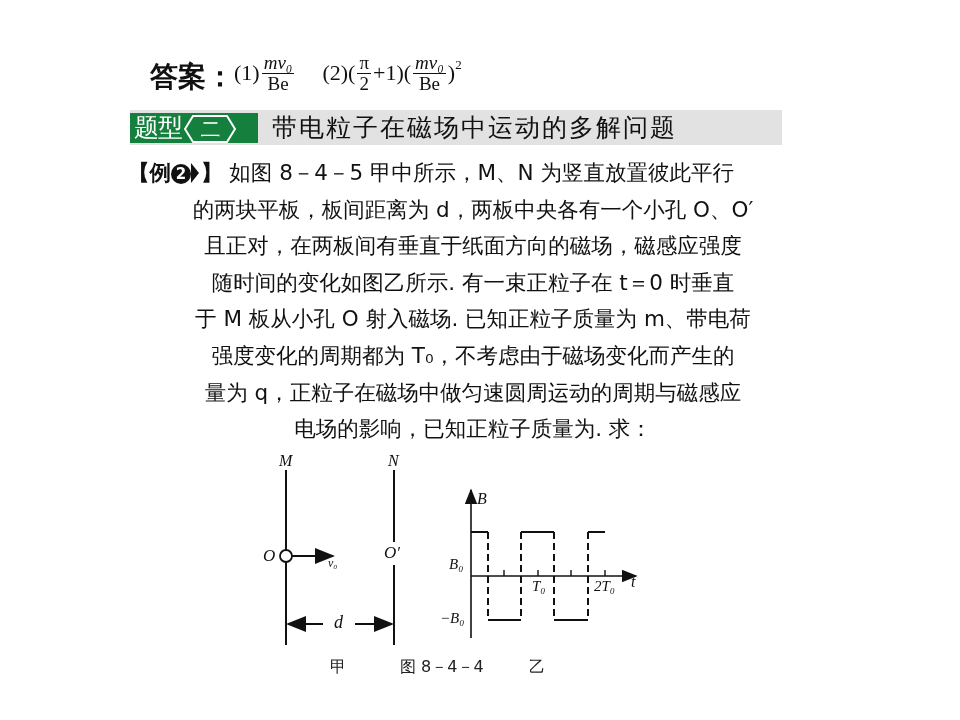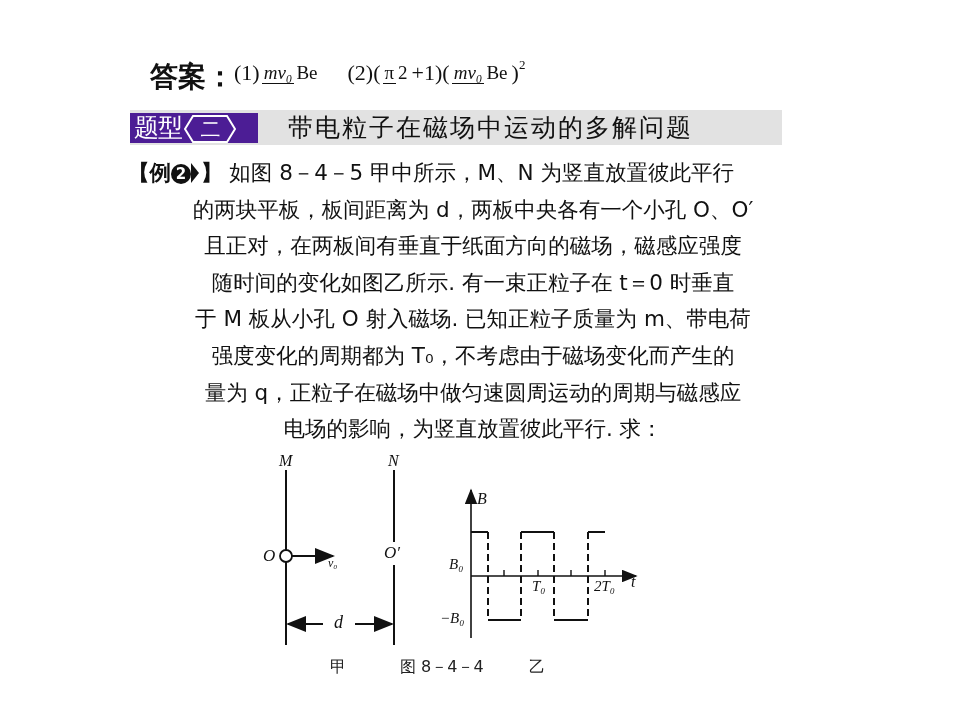--- a/index.html
+++ b/index.html
@@ -7,32 +7,32 @@
     width: 960px; height: 720px; background: #ffffff; position: relative; overflow: hidden;
     font-family: "DejaVu Serif", "Liberation Serif", serif; color: #111;
   }
   .abs { position: absolute; }
   .serif { font-family: "Liberation Serif", "DejaVu Serif", serif; }
   .ital { font-style: italic; }
 
   
   .answer { left: 150px; top: 48px; height: 50px; display: flex; align-items: center; font-size: 22px; white-space: nowrap; }
   .answer .lbl { font-family: "DejaVu Sans", sans-serif; font-weight: bold; font-size: 28px; margin-top: 8px; }
-  .frac { display: inline-flex; flex-direction: row; align-items: center; vertical-align: middle; margin: 0 2px; font-size: 19px; line-height: 20px; }
+  .frac { display: inline-flex; flex-direction: column; align-items: center; vertical-align: middle; margin: 0 2px; font-size: 19px; line-height: 20px; }
   .frac .num { border-bottom: 1.3px solid #111; padding: 0 2px; font-style: italic; }
   .frac .den { padding: 0 2px; }
   .sup { font-size: 13px; vertical-align: super; position: relative; top: -8px; }
 
   
   .heading { left: 130px; top: 110px; width: 652px; height: 35px; background: #e2e2e2; display: flex; align-items: center; }
-  .heading .dark { width: 128px; height: 30px; background: #4c1d95; color: #fff; display: flex; align-items: center; padding-left: 4px; box-sizing: border-box;
+  .heading .dark { width: 128px; height: 30px; background: #15803d; color: #fff; display: flex; align-items: center; padding-left: 4px; box-sizing: border-box;
     font-family: "DejaVu Sans", sans-serif; font-size: 25px; letter-spacing: -1px; }
   .heading .badge { display: inline-block; margin-left: 2px; width: 52px; height: 28px; position: relative; }
   .heading .badge svg { position: absolute; left: 0; top: 0; }
-  .heading .title { margin-left: 30px; font-family: "DejaVu Sans", sans-serif; font-size: 25px; color: #111; letter-spacing: 2px; }
+  .heading .title { margin-left: 14px; font-family: "DejaVu Sans", sans-serif; font-size: 25px; color: #111; letter-spacing: 2px; }
 
   
   .para { left: 128px; top: 155px; width: 660px; font-size: 21.5px; line-height: 36.6px; font-family: "DejaVu Sans", sans-serif; }
   .para .line { white-space: nowrap; height: 36.6px; }
   .para .indent { padding-left: 30px; text-align: center; }
   .exlabel { font-weight: bold; }
   .exnum { display: inline-block; width: 20px; height: 20px; border-radius: 50%; background: #111; color: #fff; font-size: 15px; text-align: center; line-height: 20px; font-weight: bold; vertical-align: 1px; }
   .exarrow { display: inline-block; width: 0; height: 0; border-top: 10px solid transparent; border-bottom: 10px solid transparent; border-left: 8px solid #111; vertical-align: -3px; margin-right: 2px;}
   .caption { position: absolute; font-family: "DejaVu Sans", sans-serif; font-size: 16px; color: #222; white-space: nowrap; }
 </style>
@@ -78,21 +78,21 @@
   <div class="line">
     <span class="exlabel">【例</span><span class="exnum">2</span><span class="exarrow"></span><span class="exlabel">】</span>
     <span>如图 8－4－5 甲中所示，M、N 为竖直放置彼此平行</span>
   </div>
   <div class="line indent">的两块平板，板间距离为 d，两板中央各有一个小孔 O、O′</div>
   <div class="line indent">且正对，在两板间有垂直于纸面方向的磁场，磁感应强度</div>
   <div class="line indent">随时间的变化如图乙所示. 有一束正粒子在 t＝0 时垂直</div>
   <div class="line indent">于 M 板从小孔 O 射入磁场. 已知正粒子质量为 m、带电荷</div>
   <div class="line indent">强度变化的周期都为 T₀，不考虑由于磁场变化而产生的</div>
   <div class="line indent">量为 q，正粒子在磁场中做匀速圆周运动的周期与磁感应</div>
-  <div class="line indent">电场的影响，为竖直放置彼此平行. 求：</div>
+  <div class="line indent">电场的影响，已知正粒子质量为. 求：</div>
 </div>
 
 <svg class="abs" style="left:255px;top:450px" width="170" height="200" viewBox="0 0 170 200">
   <defs>
     <marker id="arr" markerWidth="10" markerHeight="8" refX="9" refY="4" orient="auto">
       <polygon points="0,0 10,4 0,8" fill="#111"></polygon>
     </marker>
   </defs>
 
   <line x1="31" y1="20" x2="31" y2="100" stroke="#111" stroke-width="2"></line>

